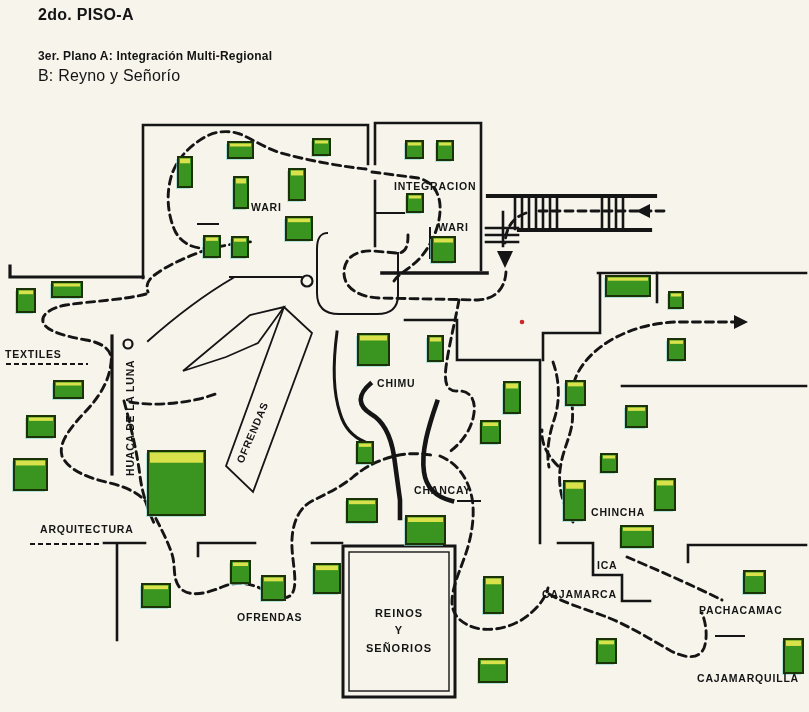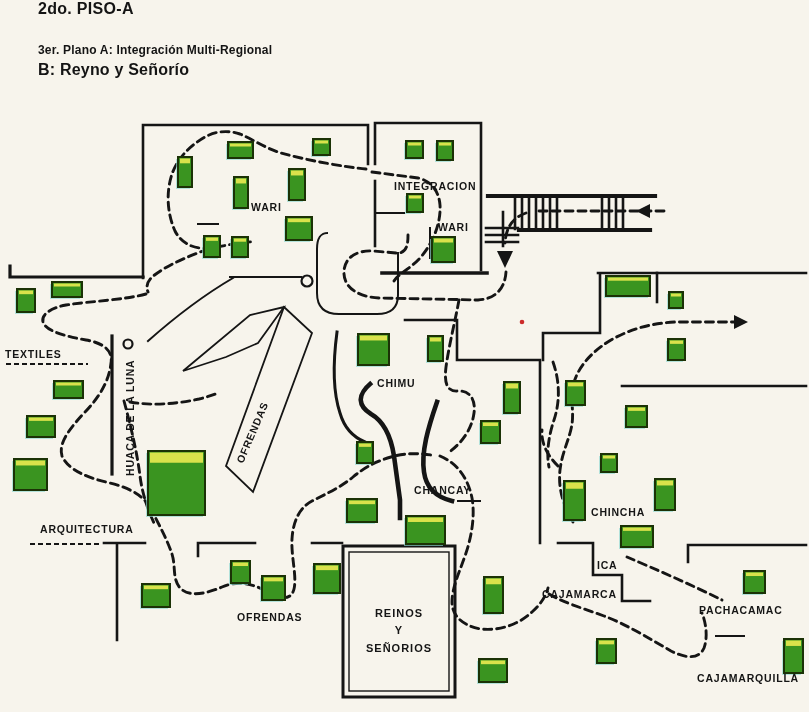--- a/index.html
+++ b/index.html
@@ -1,24 +1,24 @@
 <!DOCTYPE html>
 <html><head>
 <meta charset="utf-8">
 <style>
   html,body{margin:0;padding:0;}
   body{
     width:809px;height:712px;position:relative;overflow:hidden;
     background:#f7f4ec;
     font-family:"Liberation Sans", sans-serif;
   }
-  .titles{position:absolute;left:38px;top:0;color:#141414;}
+  .titles{position:absolute;left:38px;top:6px;color:#141414;}
   .titles .t1{font-size:16px;font-weight:700;letter-spacing:.3px;margin:0 0 22px 0;}
   .titles .t2{font-size:12px;font-weight:700;letter-spacing:.2px;margin:0;line-height:20px;}
-  .titles .t3{font-size:16px;font-weight:700;letter-spacing:.2px;margin:0;line-height:20px;}
+  .titles .t3{font-size:16px;font-weight:400;letter-spacing:.2px;margin:0;line-height:20px;}
   #map-wrap{position:absolute;left:0;top:0;width:809px;height:712px;}
   svg text{font-family:"Liberation Sans", sans-serif;}
 </style>
 </head>
 <body>
 
 <div id="map-wrap">
   <svg id="map-svg" width="809" height="712" viewBox="0 0 809 712">
       <path d="M143,278 V125 H368 V164" fill="none" stroke="#151515" stroke-width="2.6" stroke-linecap="square"></path>
       <path d="M10,266 V277 H143" fill="none" stroke="#151515" stroke-width="3.2" stroke-linecap="square"></path>

